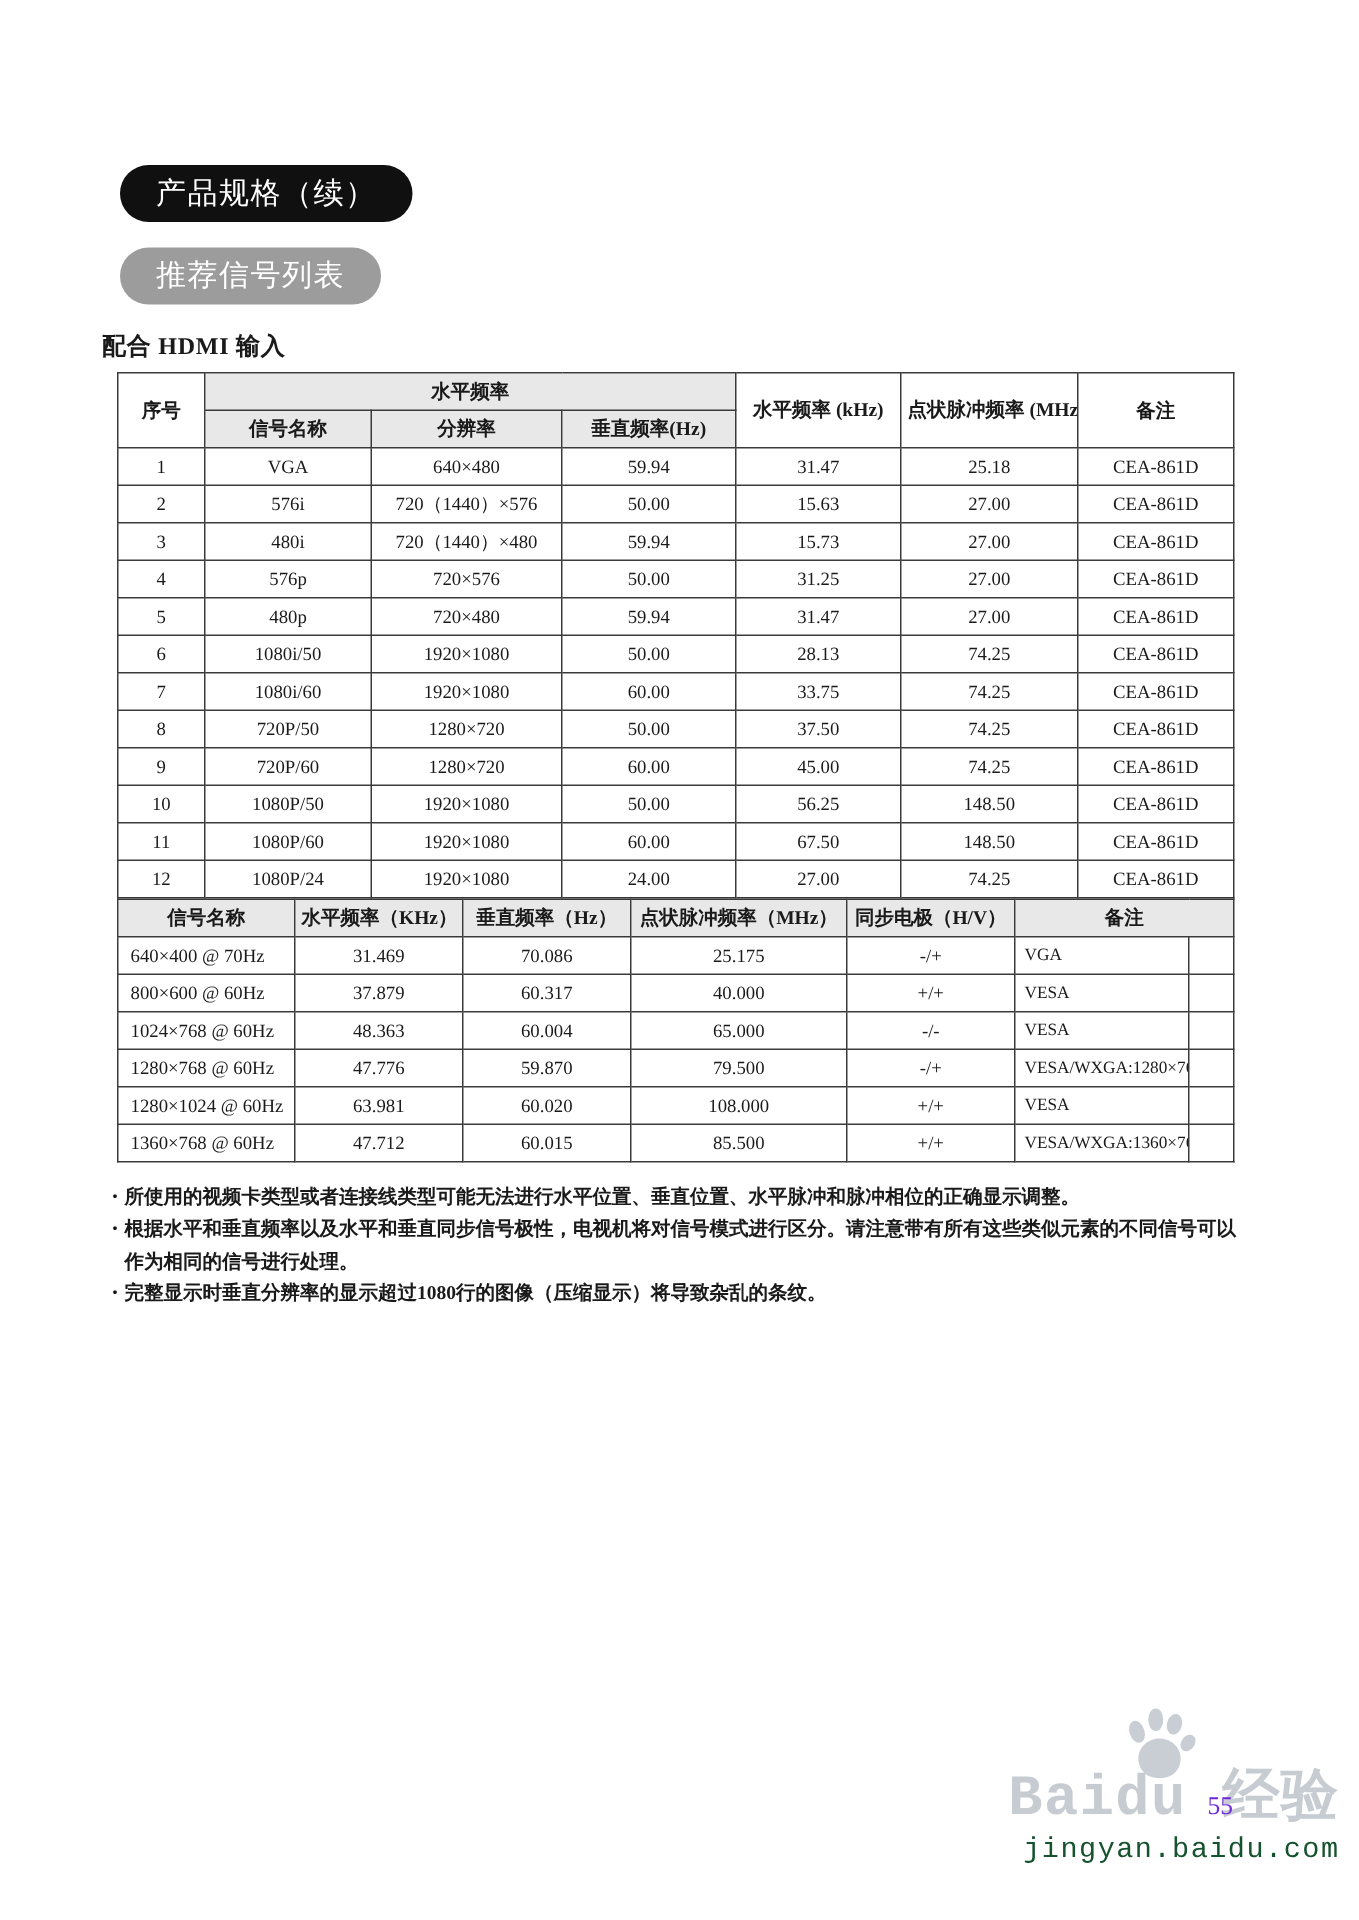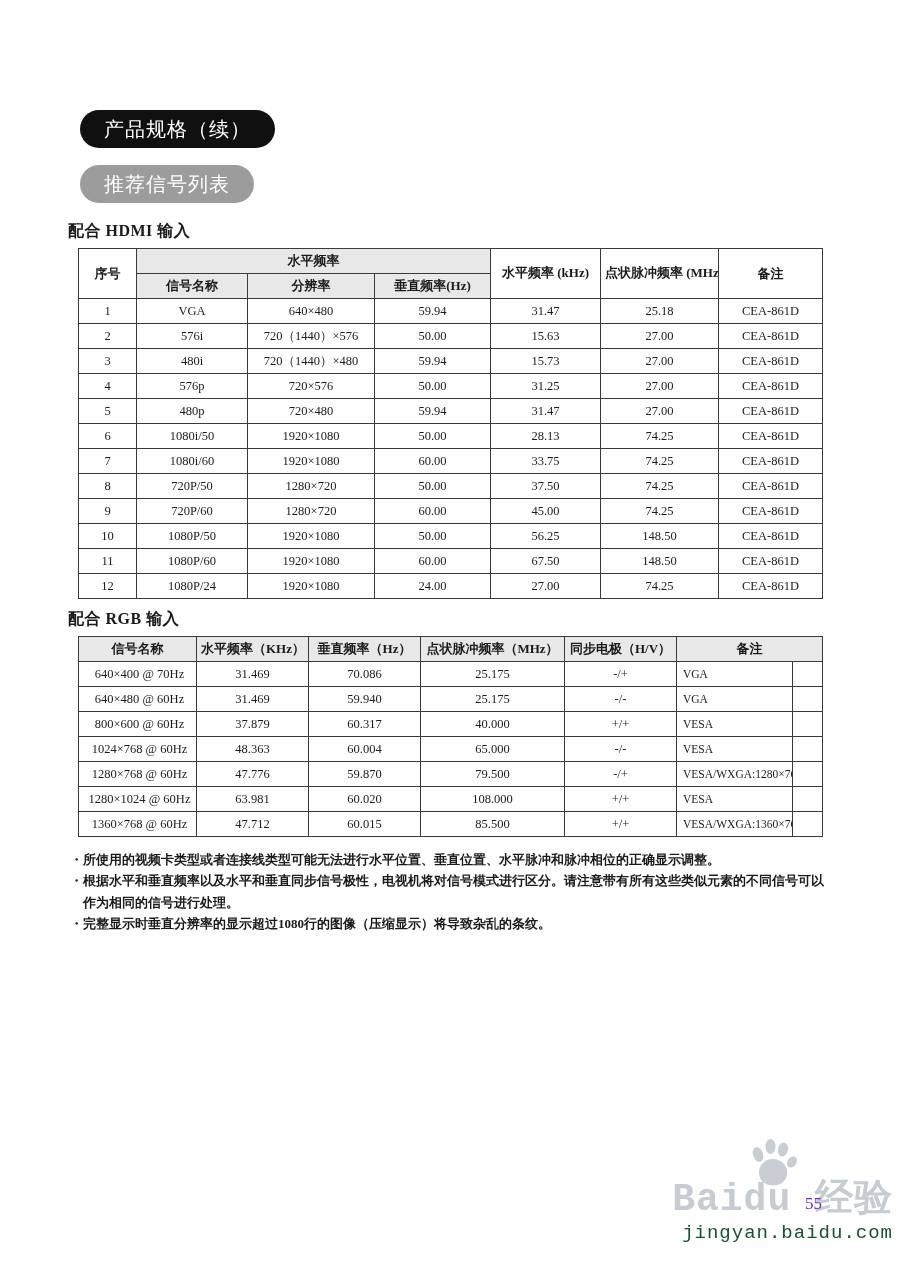--- a/index.html
+++ b/index.html
@@ -52,21 +52,21 @@
     height:25px;
     padding:1px 4px;
     overflow:hidden;
     white-space:nowrap;
   }
   .spec-table th { font-weight:bold; font-size:13px; }
   .shaded { background:#e8e8e8; }
   .two-line { white-space:pre-line; line-height:1.25; }
   .th-left { text-align:left; padding-left:8px; }
 
-  .rgb-table td:first-child { text-align:center; padding-left:8px; }
+  .rgb-table td:first-child { text-align:left; padding-left:8px; }
   .rgb-table td:nth-child(6) { text-align:left; padding-left:6px; font-size:11.5px; }
 
   
   .notes {
     list-style:none;
     margin:12px 4px 0 70px;
     width:762px;
     font-size:13px;
     font-weight:bold;
     line-height:1.65;
@@ -259,21 +259,20 @@
           <td>1080P/24</td>
           <td>1920×1080</td>
           <td>24.00</td>
           <td>27.00</td>
           <td>74.25</td>
           <td>CEA-861D</td>
         </tr>
       </tbody>
   </table>
 
-  <div class="section-heading rgb">配合 RGB 输入</div>
 
   <table class="spec-table rgb-table">
     <colgroup>
       <col style="width:118px">
       <col style="width:112px">
       <col style="width:112px">
       <col style="width:144px">
       <col style="width:112px">
       <col style="width:116px">
       <col style="width:30px">
@@ -292,29 +291,20 @@
         <tr>
           <td>640×400 @ 70Hz</td>
           <td>31.469</td>
           <td>70.086</td>
           <td>25.175</td>
           <td>-/+</td>
           <td>VGA</td>
           <td></td>
         </tr>
         <tr>
-          <td>640×480 @ 60Hz</td>
-          <td>31.469</td>
-          <td>59.940</td>
-          <td>25.175</td>
-          <td>-/-</td>
-          <td>VGA</td>
-          <td></td>
-        </tr>
-        <tr>
           <td>800×600 @ 60Hz</td>
           <td>37.879</td>
           <td>60.317</td>
           <td>40.000</td>
           <td>+/+</td>
           <td>VESA</td>
           <td></td>
         </tr>
         <tr>
           <td>1024×768 @ 60Hz</td>

